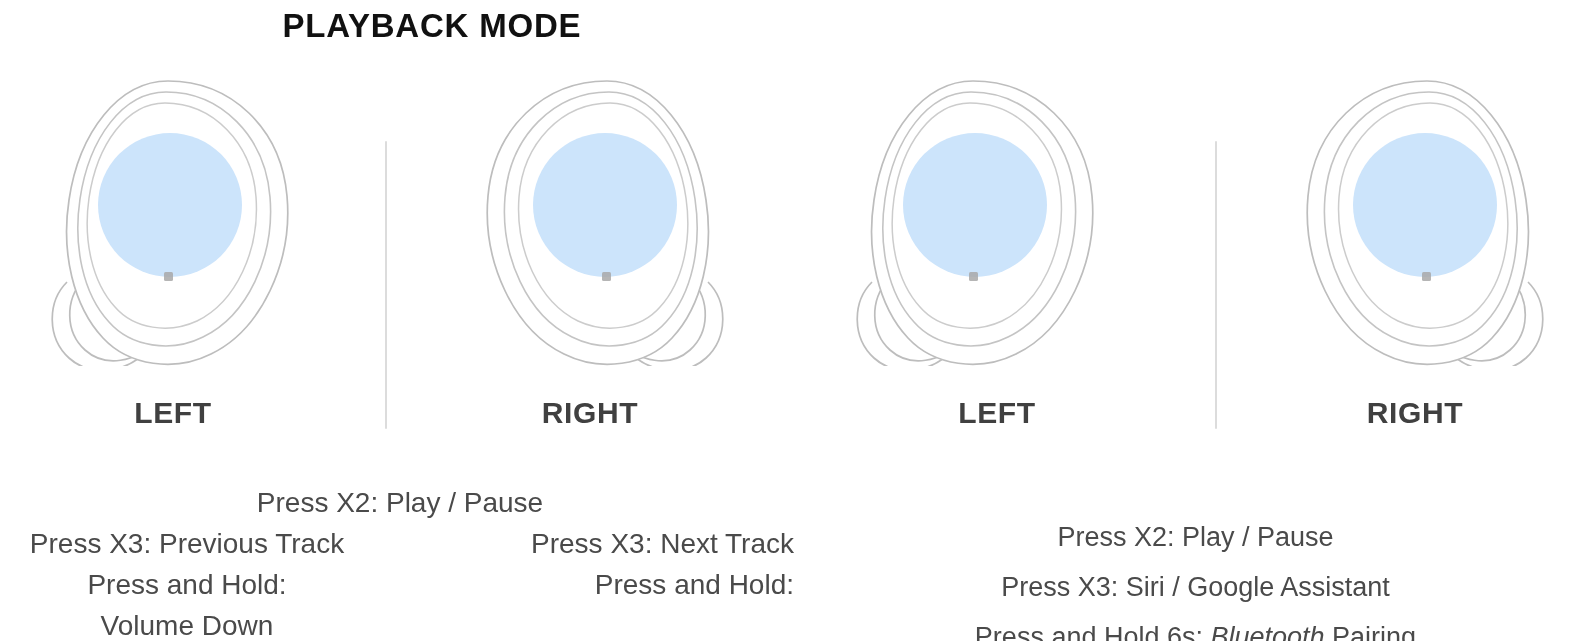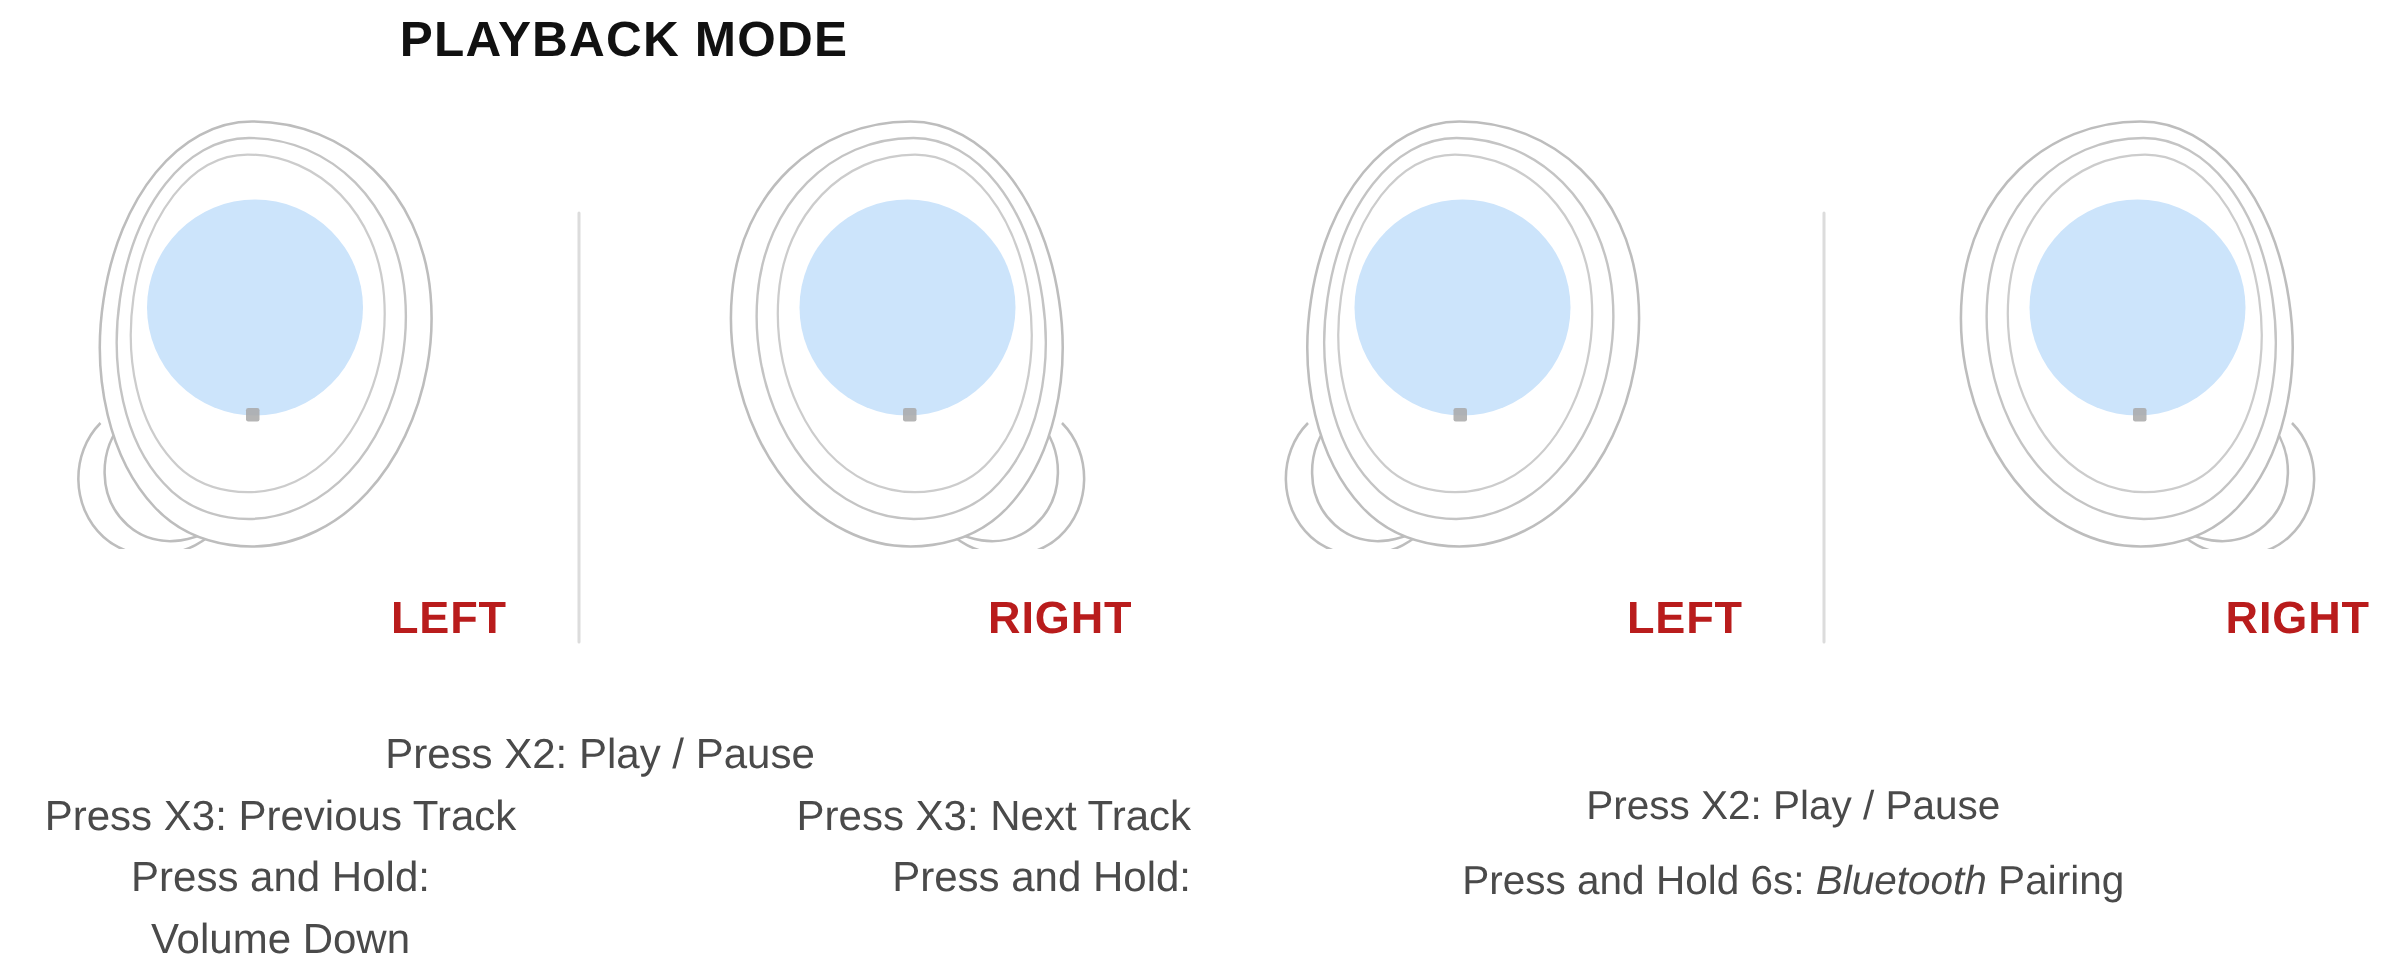--- a/index.html
+++ b/index.html
@@ -39,21 +39,21 @@
     top: 6px;
     width: 100%;
     text-align: center;
     font-size: 33px;
     font-weight: 700;
     letter-spacing: 0.8px;
     color: #111111;
     line-height: 40px;
     white-space: nowrap;
   }
-  .panel-playback .mode-title { left: 16px; }
+  .panel-playback .mode-title { left: 0; padding-left: 32px; }
   .panel-pause    .mode-title { left: -10px; }
 
   
   .bud-row {
     position: absolute;
     top: 66px;
     left: 0;
     right: 0;
     height: 300px;
   }
@@ -95,25 +95,25 @@
     position: absolute;
     top: 393px;
     left: 0;
     right: 0;
     height: 44px;
   }
   .side-label {
     position: absolute;
     top: 0;
     width: 330px;
-    text-align: right;
+    text-align: center;
     font-size: 30px;
     font-weight: 700;
     letter-spacing: 0.6px;
-    color: #b91c1c;
+    color: #404040;
     line-height: 40px;
     white-space: nowrap;
   }
   .panel-playback .side-label.col-left  { left: 8px;   }
   .panel-playback .side-label.col-right { left: 425px; }
   .panel-pause    .side-label.col-left  { left: 32px;  }
   .panel-pause    .side-label.col-right { left: 450px; }
 
   
   .instructions {
@@ -266,20 +266,21 @@
     </div>
 
     <div class="side-labels">
       <div class="side-label col-left">LEFT</div>
       <div class="side-label col-right">RIGHT</div>
     </div>
 
     <div class="instructions">
       <div class="pause-lines">
         <div class="pause-line">Press X2: Play / Pause</div>
+        <div class="pause-line">Press X3: Siri / Google Assistant</div>
         <div class="pause-line">
           <span>Press and Hold 6s: </span><em>Bluetooth</em><span> Pairing</span>
         </div>
       </div>
     </div>
   </div>
 
 </div>
 
 </body></html>

